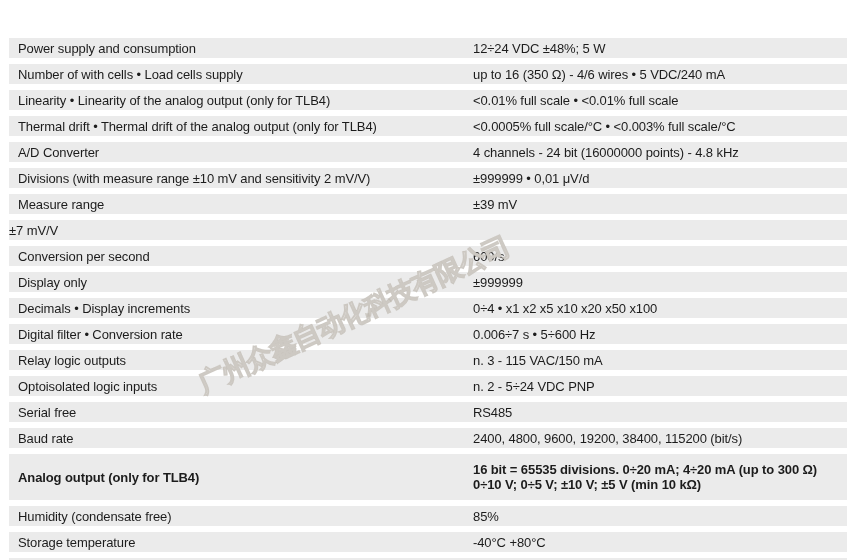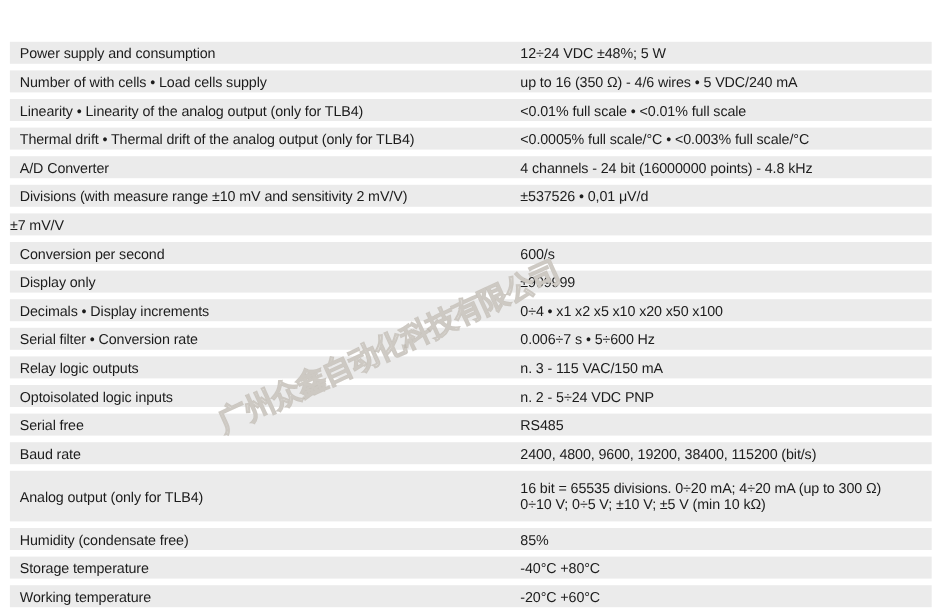--- a/index.html
+++ b/index.html
@@ -24,20 +24,21 @@
     gap: 6px;
   }
   .row {
     background: var(--row-bg, #ebebeb);
     height: 20px;
     display: flex;
     align-items: center;
   }
   .row.tall {
     height: 46px;
+    font-weight: bold;
   }
   .cell-label {
     width: 455px;
     padding-left: 9px;
     flex: 0 0 auto;
     font-size: 13px;
     color: var(--text-color, #1c1c1c);
     white-space: nowrap;
     letter-spacing: -0.1px;
   }
@@ -86,39 +87,43 @@
     <div class="row">
       <div class="cell-label">Thermal drift • Thermal drift of the analog output (only for TLB4)</div>
       <div class="cell-value">&lt;0.0005% full scale/°C • &lt;0.003% full scale/°C</div>
     </div>
     <div class="row">
       <div class="cell-label">A/D Converter</div>
       <div class="cell-value">4 channels - 24 bit (16000000 points) - 4.8 kHz</div>
     </div>
     <div class="row">
       <div class="cell-label">Divisions (with measure range ±10 mV and sensitivity 2 mV/V)</div>
-      <div class="cell-value">±537526 • 0,01 μV/d</div>
+      <div class="cell-value">±999999 • 0,01 μV/d</div>
+    </div>
+    <div class="row">
+      <div class="cell-label">Measure range</div>
+      <div class="cell-value">±39 mV</div>
     </div>
     <div class="row">
       <div class="cell-value">±7 mV/V</div>
     </div>
     <div class="row">
       <div class="cell-label">Conversion per second</div>
       <div class="cell-value">600/s</div>
     </div>
     <div class="row">
       <div class="cell-label">Display only</div>
       <div class="cell-value">±999999</div>
     </div>
     <div class="row">
       <div class="cell-label">Decimals • Display increments</div>
       <div class="cell-value">0÷4 • x1 x2 x5 x10 x20 x50 x100</div>
     </div>
     <div class="row">
-      <div class="cell-label">Serial filter • Conversion rate</div>
+      <div class="cell-label">Digital filter • Conversion rate</div>
       <div class="cell-value">0.006÷7 s • 5÷600 Hz</div>
     </div>
     <div class="row">
       <div class="cell-label">Relay logic outputs</div>
       <div class="cell-value">n. 3 - 115 VAC/150 mA</div>
     </div>
     <div class="row">
       <div class="cell-label">Optoisolated logic inputs</div>
       <div class="cell-value">n. 2 - 5÷24 VDC PNP</div>
     </div>

